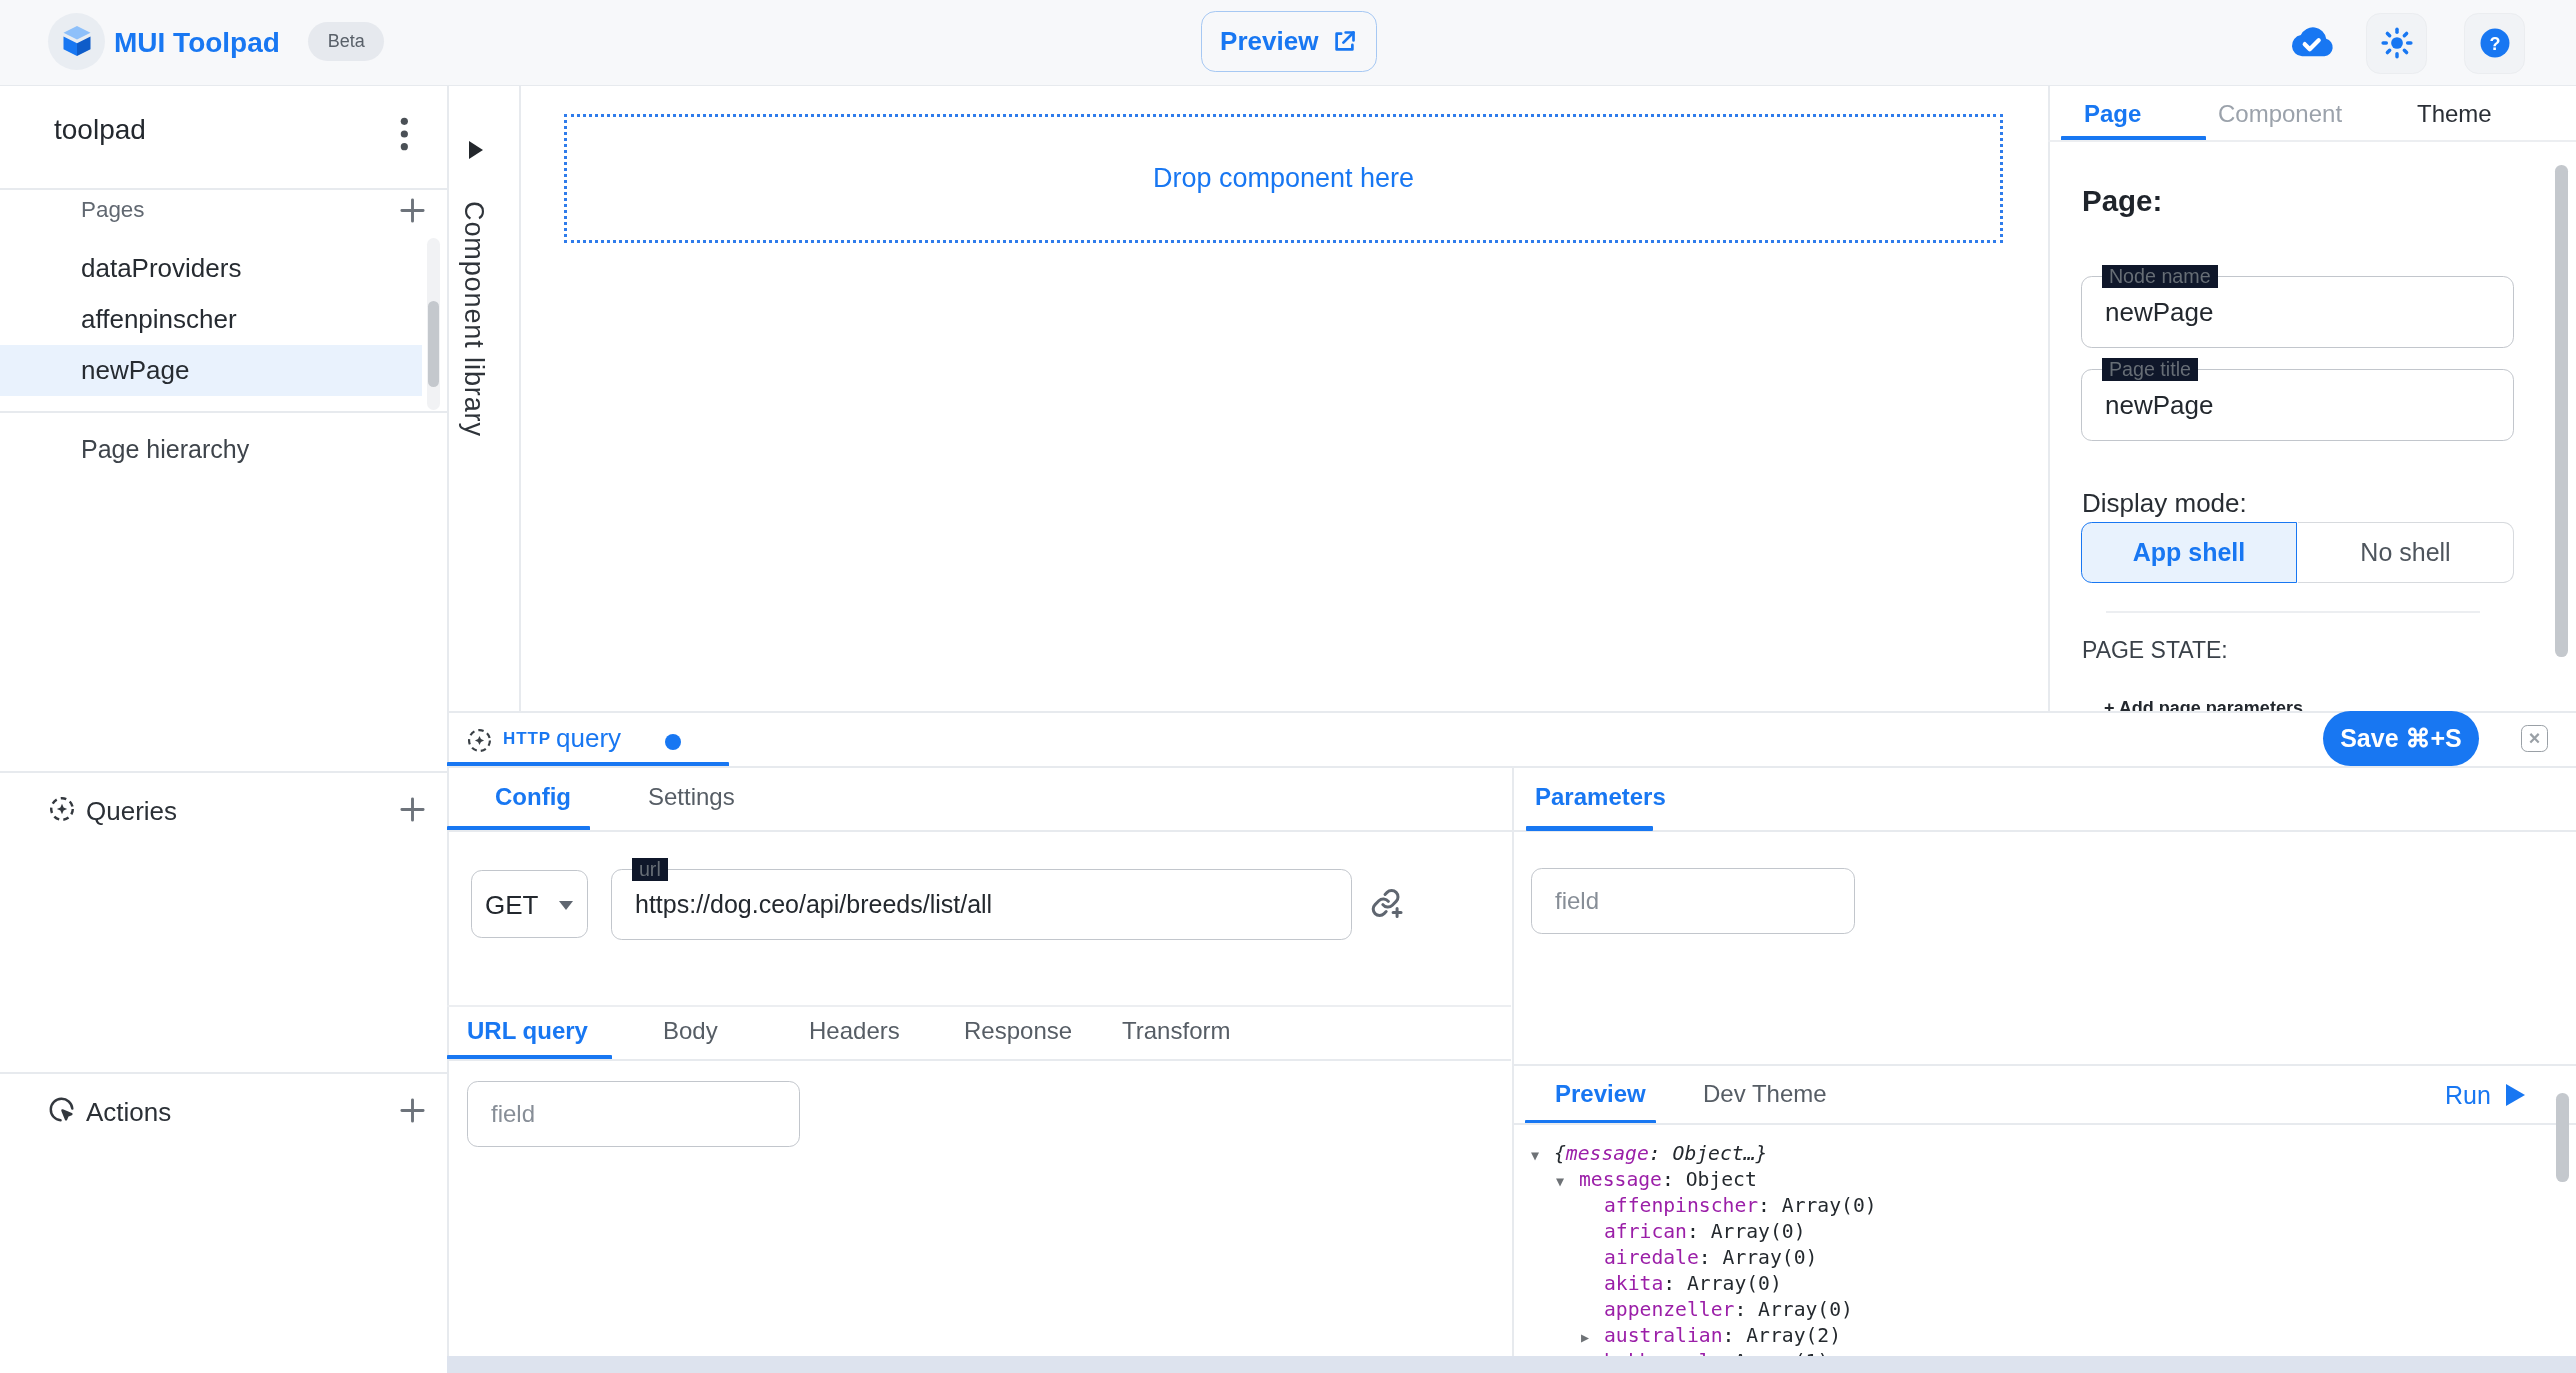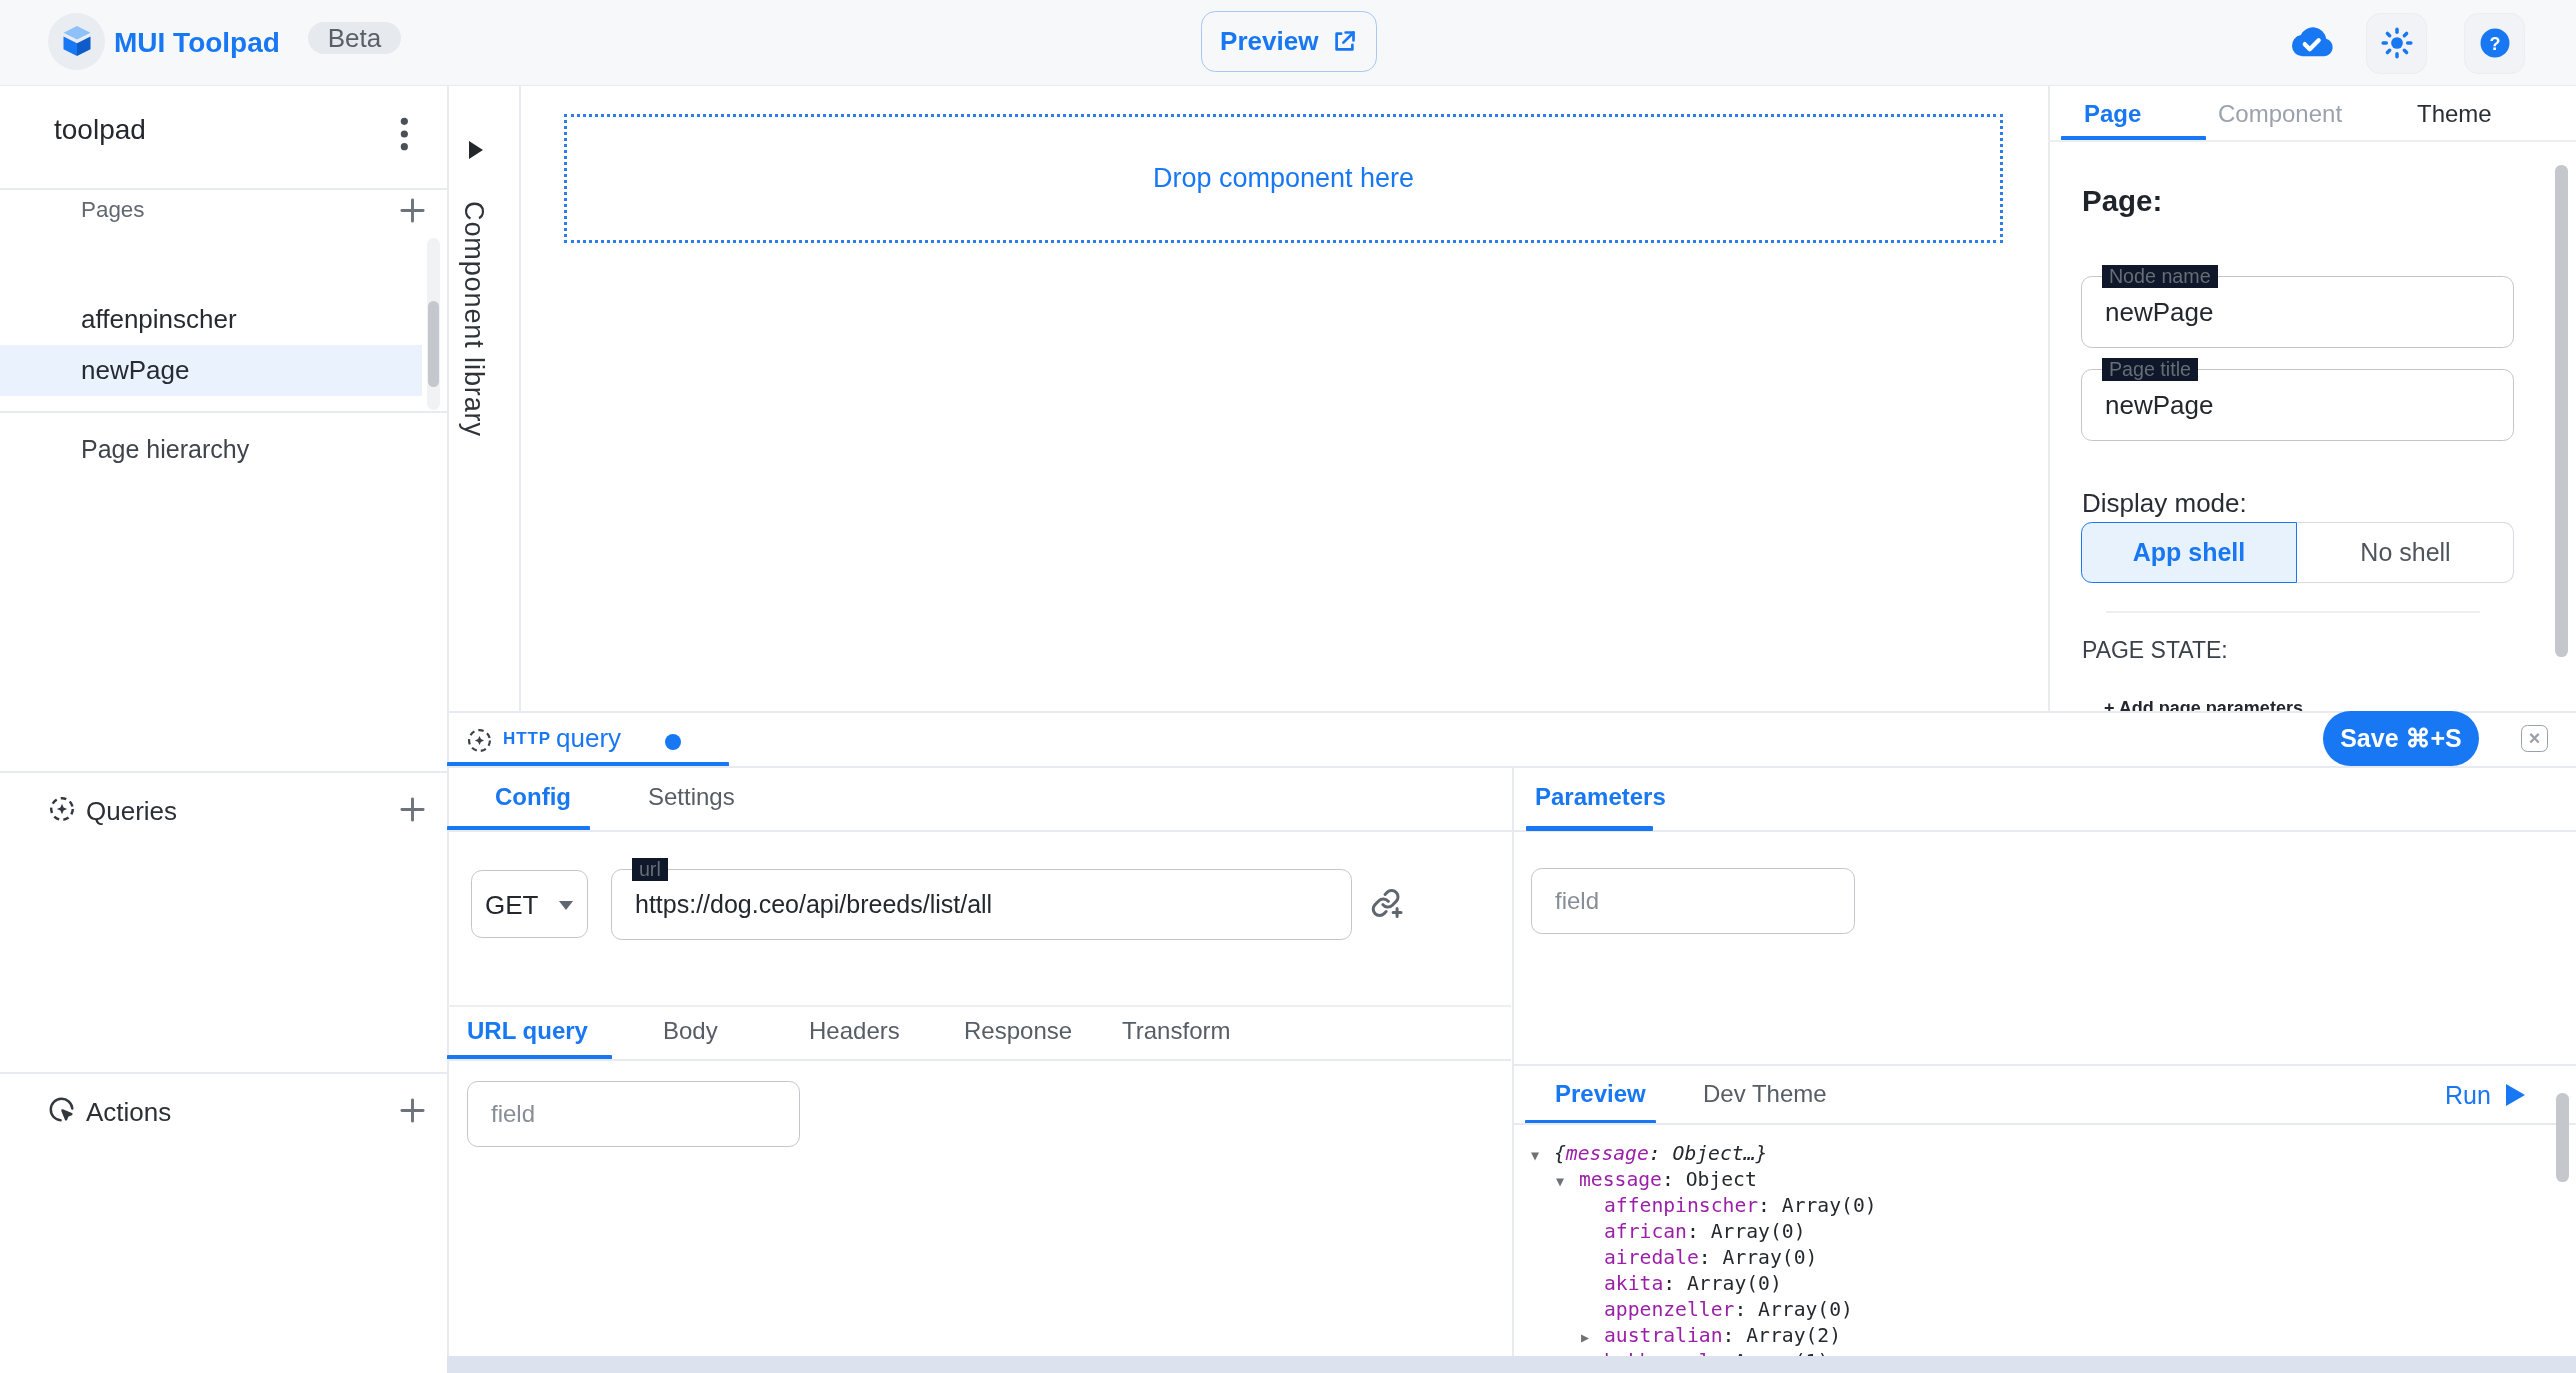--- a/index.html
+++ b/index.html
@@ -5,21 +5,21 @@
   html,body{margin:0;padding:0;background:#fff;}
   .stage{position:relative;width:2576px;height:1374px;background:#ffffff;overflow:hidden;
          font-family:"Liberation Sans",sans-serif;color:#23282e;}
   .abs{position:absolute;}
   .hline{position:absolute;height:1.8px;background:#e7eaee;}
   .vline{position:absolute;width:1.8px;background:#e7eaee;}
   
   .topbar{position:absolute;left:0;top:0;width:2576px;height:85px;background:#f7f8fa;border-bottom:1.8px solid #e7eaee;}
   .logo-circle{position:absolute;left:48px;top:12.5px;width:57px;height:57px;border-radius:50%;background:#e9edf2;display:flex;align-items:center;justify-content:center;}
   .brand{position:absolute;left:114px;top:0;height:85px;display:flex;align-items:center;font-size:28px;font-weight:bold;color:#1877f2;}
-  .beta{position:absolute;left:308px;top:22.4px;height:32px;padding:0 19.7px;border-radius:19.7px;background:#e6e9ee;color:#596069;font-size:26px;display:flex;align-items:center;}
+  .beta{position:absolute;left:308px;top:22.4px;height:39px;padding:0 19.7px;border-radius:19.7px;background:#e6e9ee;color:#596069;font-size:18px;display:flex;align-items:center;}
   .preview-btn{position:absolute;left:1201px;top:10.7px;width:174px;height:59px;border:1.8px solid #a6c8f3;border-radius:14.3px;background:#f7f8fa;display:flex;align-items:center;justify-content:center;gap:12.5px;color:#1877f2;font-size:26px;font-weight:600;}
   .iconbtn{position:absolute;top:12.5px;width:59px;height:59px;border-radius:14.3px;background:#f1f3f6;border:1.8px solid #ebedf0;display:flex;align-items:center;justify-content:center;}
   
   .sb-title{position:absolute;left:54px;top:114px;font-size:28px;color:#23282e;}
   .kebab{position:absolute;left:385px;top:114px;width:39px;height:39px;display:flex;align-items:center;justify-content:center;}
   .section-label{position:absolute;font-size:22.4px;color:#616871;}
   .plusbtn{position:absolute;width:34px;height:34px;display:flex;align-items:center;justify-content:center;}
   .page-row{position:absolute;left:0;width:422px;height:51px;display:flex;align-items:center;padding-left:81px;box-sizing:border-box;font-size:26px;color:#262b31;}
   .page-row.selected{background:#e9f2fd;}
   .scroll-track{position:absolute;background:#f1f2f4;border-radius:7.2px;}
@@ -125,20 +125,23 @@
   </div>
   <div class="hline" style="left:0;top:188px;width:447px;"></div>
 
   <div class="section-label" style="left:81px;top:197px;">Pages</div>
   <div class="plusbtn" style="left:395px;top:193px;">
     <svg viewBox="0 0 30 30" width="29" height="29">
         <path d="M15 4v22M4 15h22" stroke="#6d737b" stroke-width="3" stroke-linecap="round"></path>
       </svg>
   </div>
 
+  <div class="page-row" style="top:243px;">
+      <span>dataProviders</span>
+    </div>
   <div class="page-row" style="top:294px;">
       <span>affenpinscher</span>
     </div>
   <div class="page-row selected" style="top:345px;">
       <span>newPage</span>
     </div>
 
   <div class="scroll-track" style="left:427px;top:238px;width:13.4px;height:172px;"></div>
   <div class="scroll-thumb" style="left:428px;top:301px;width:10.7px;height:86px;"></div>
 

